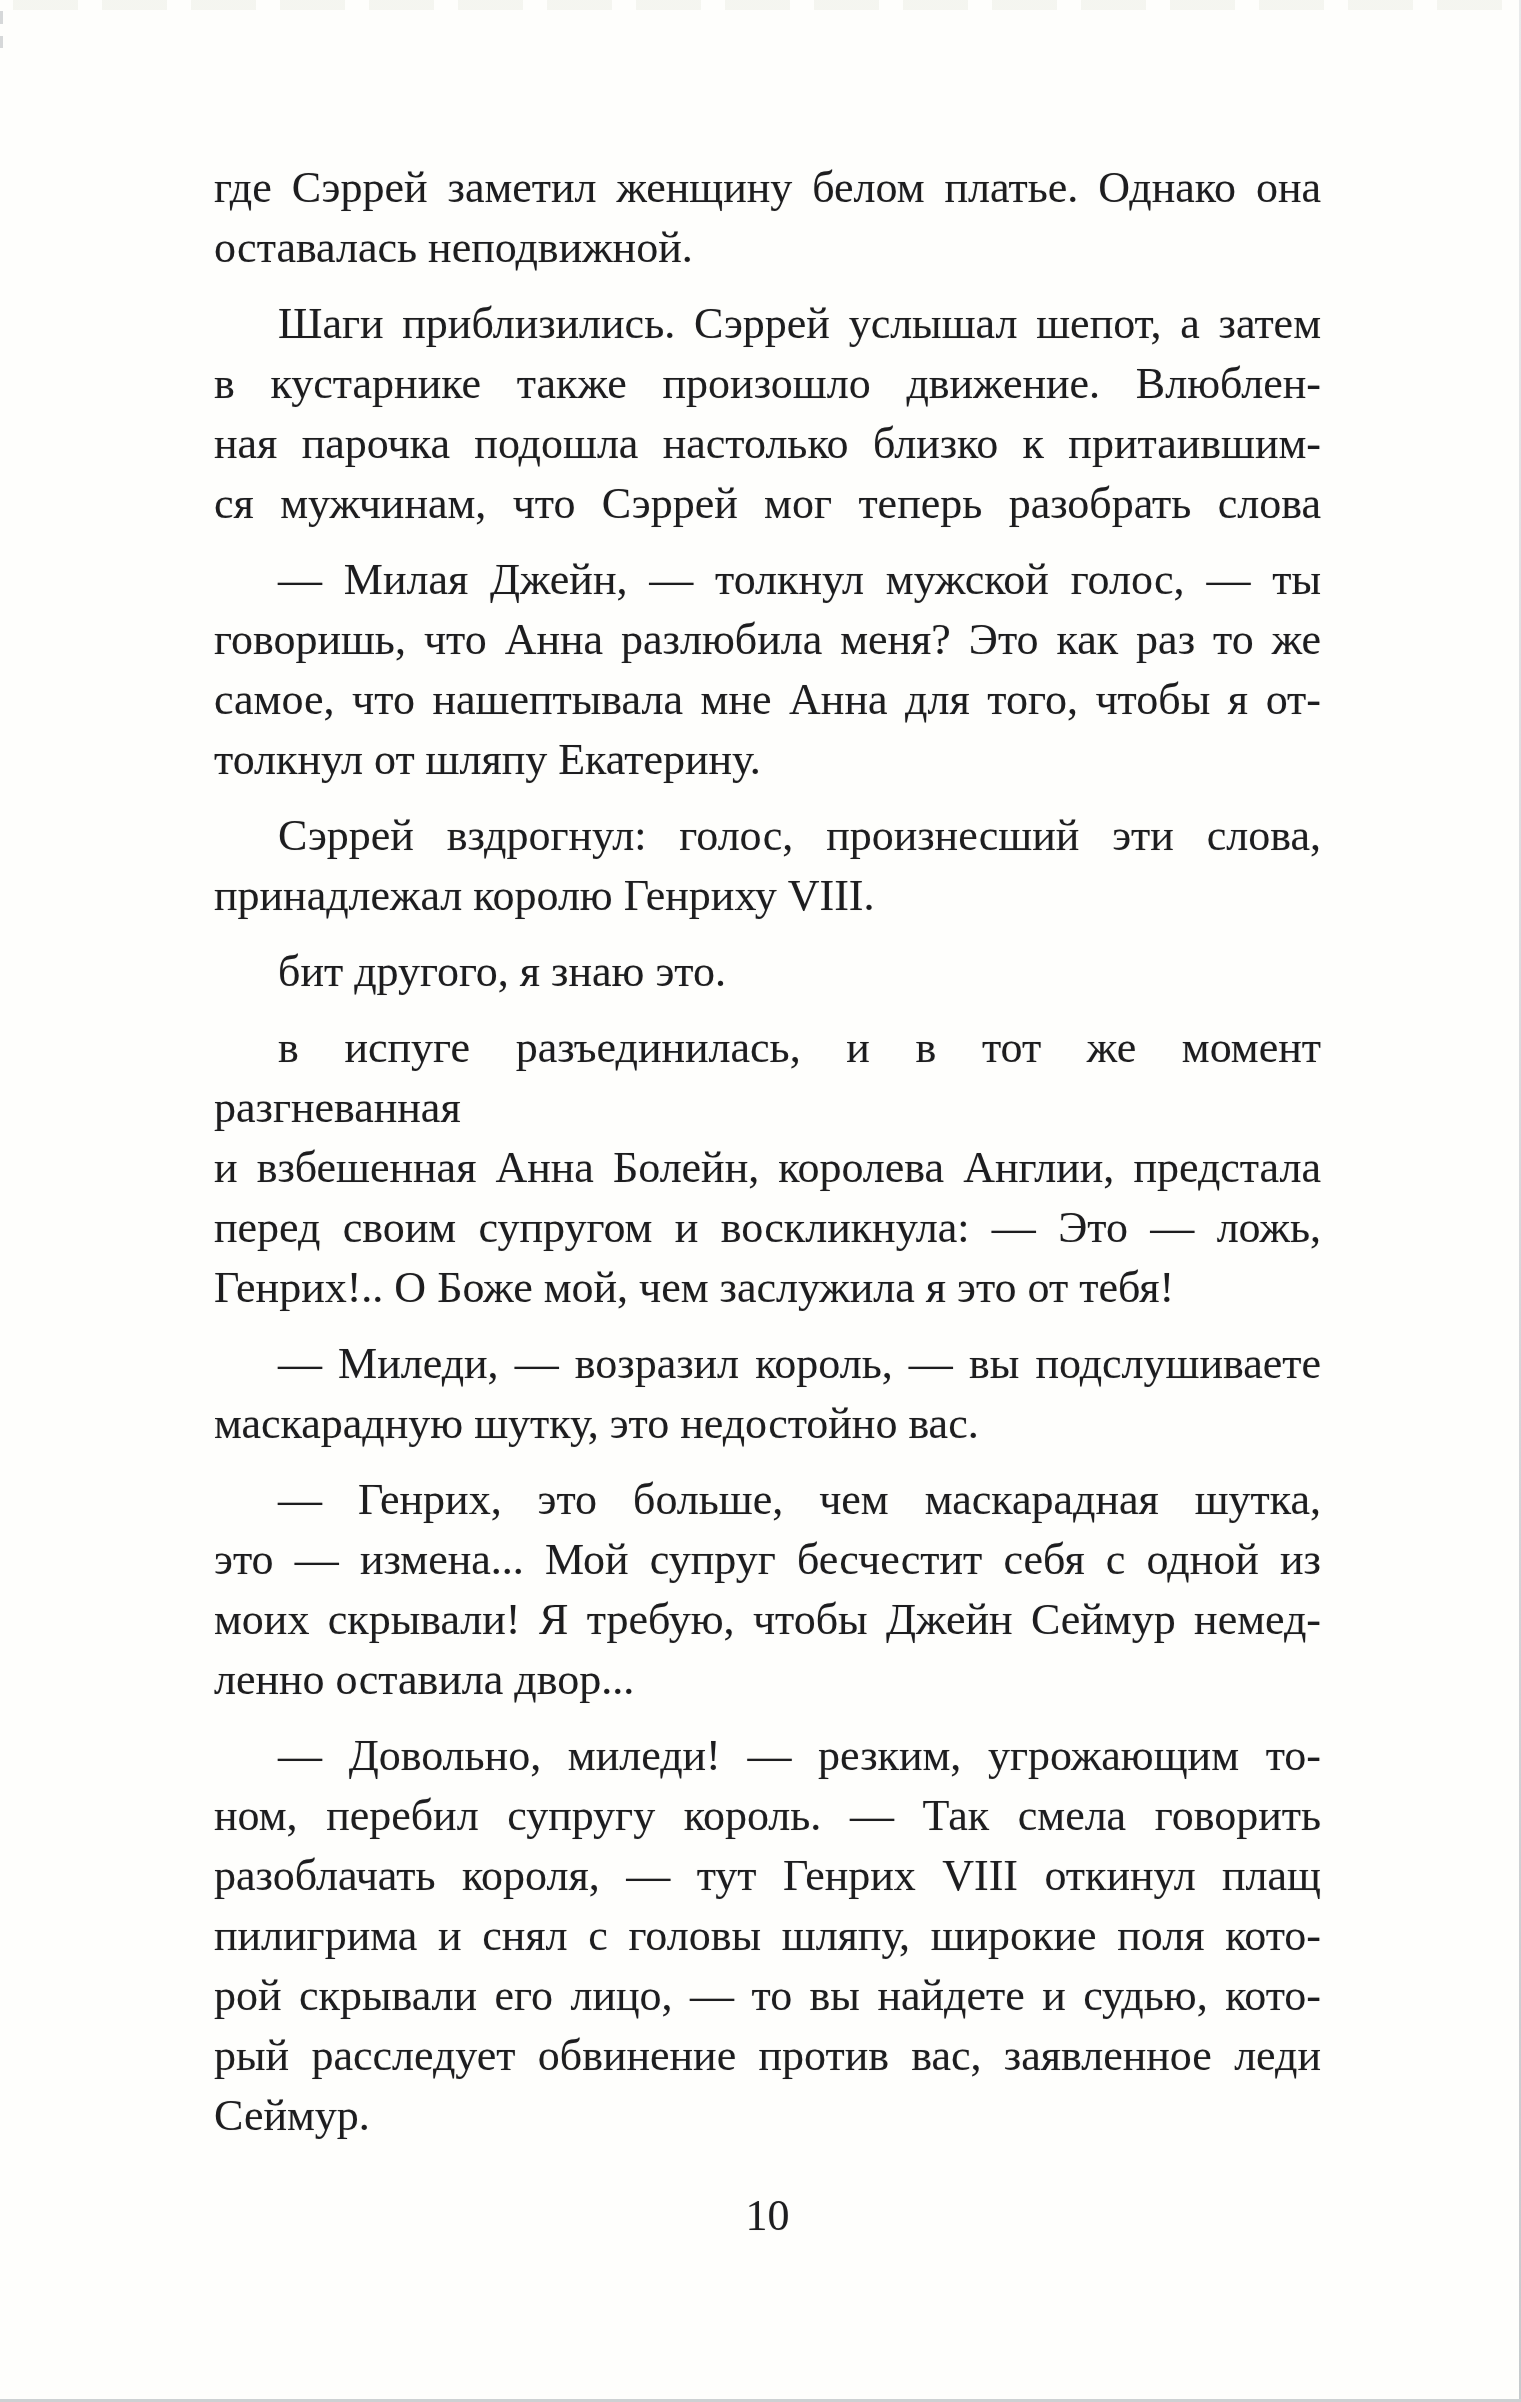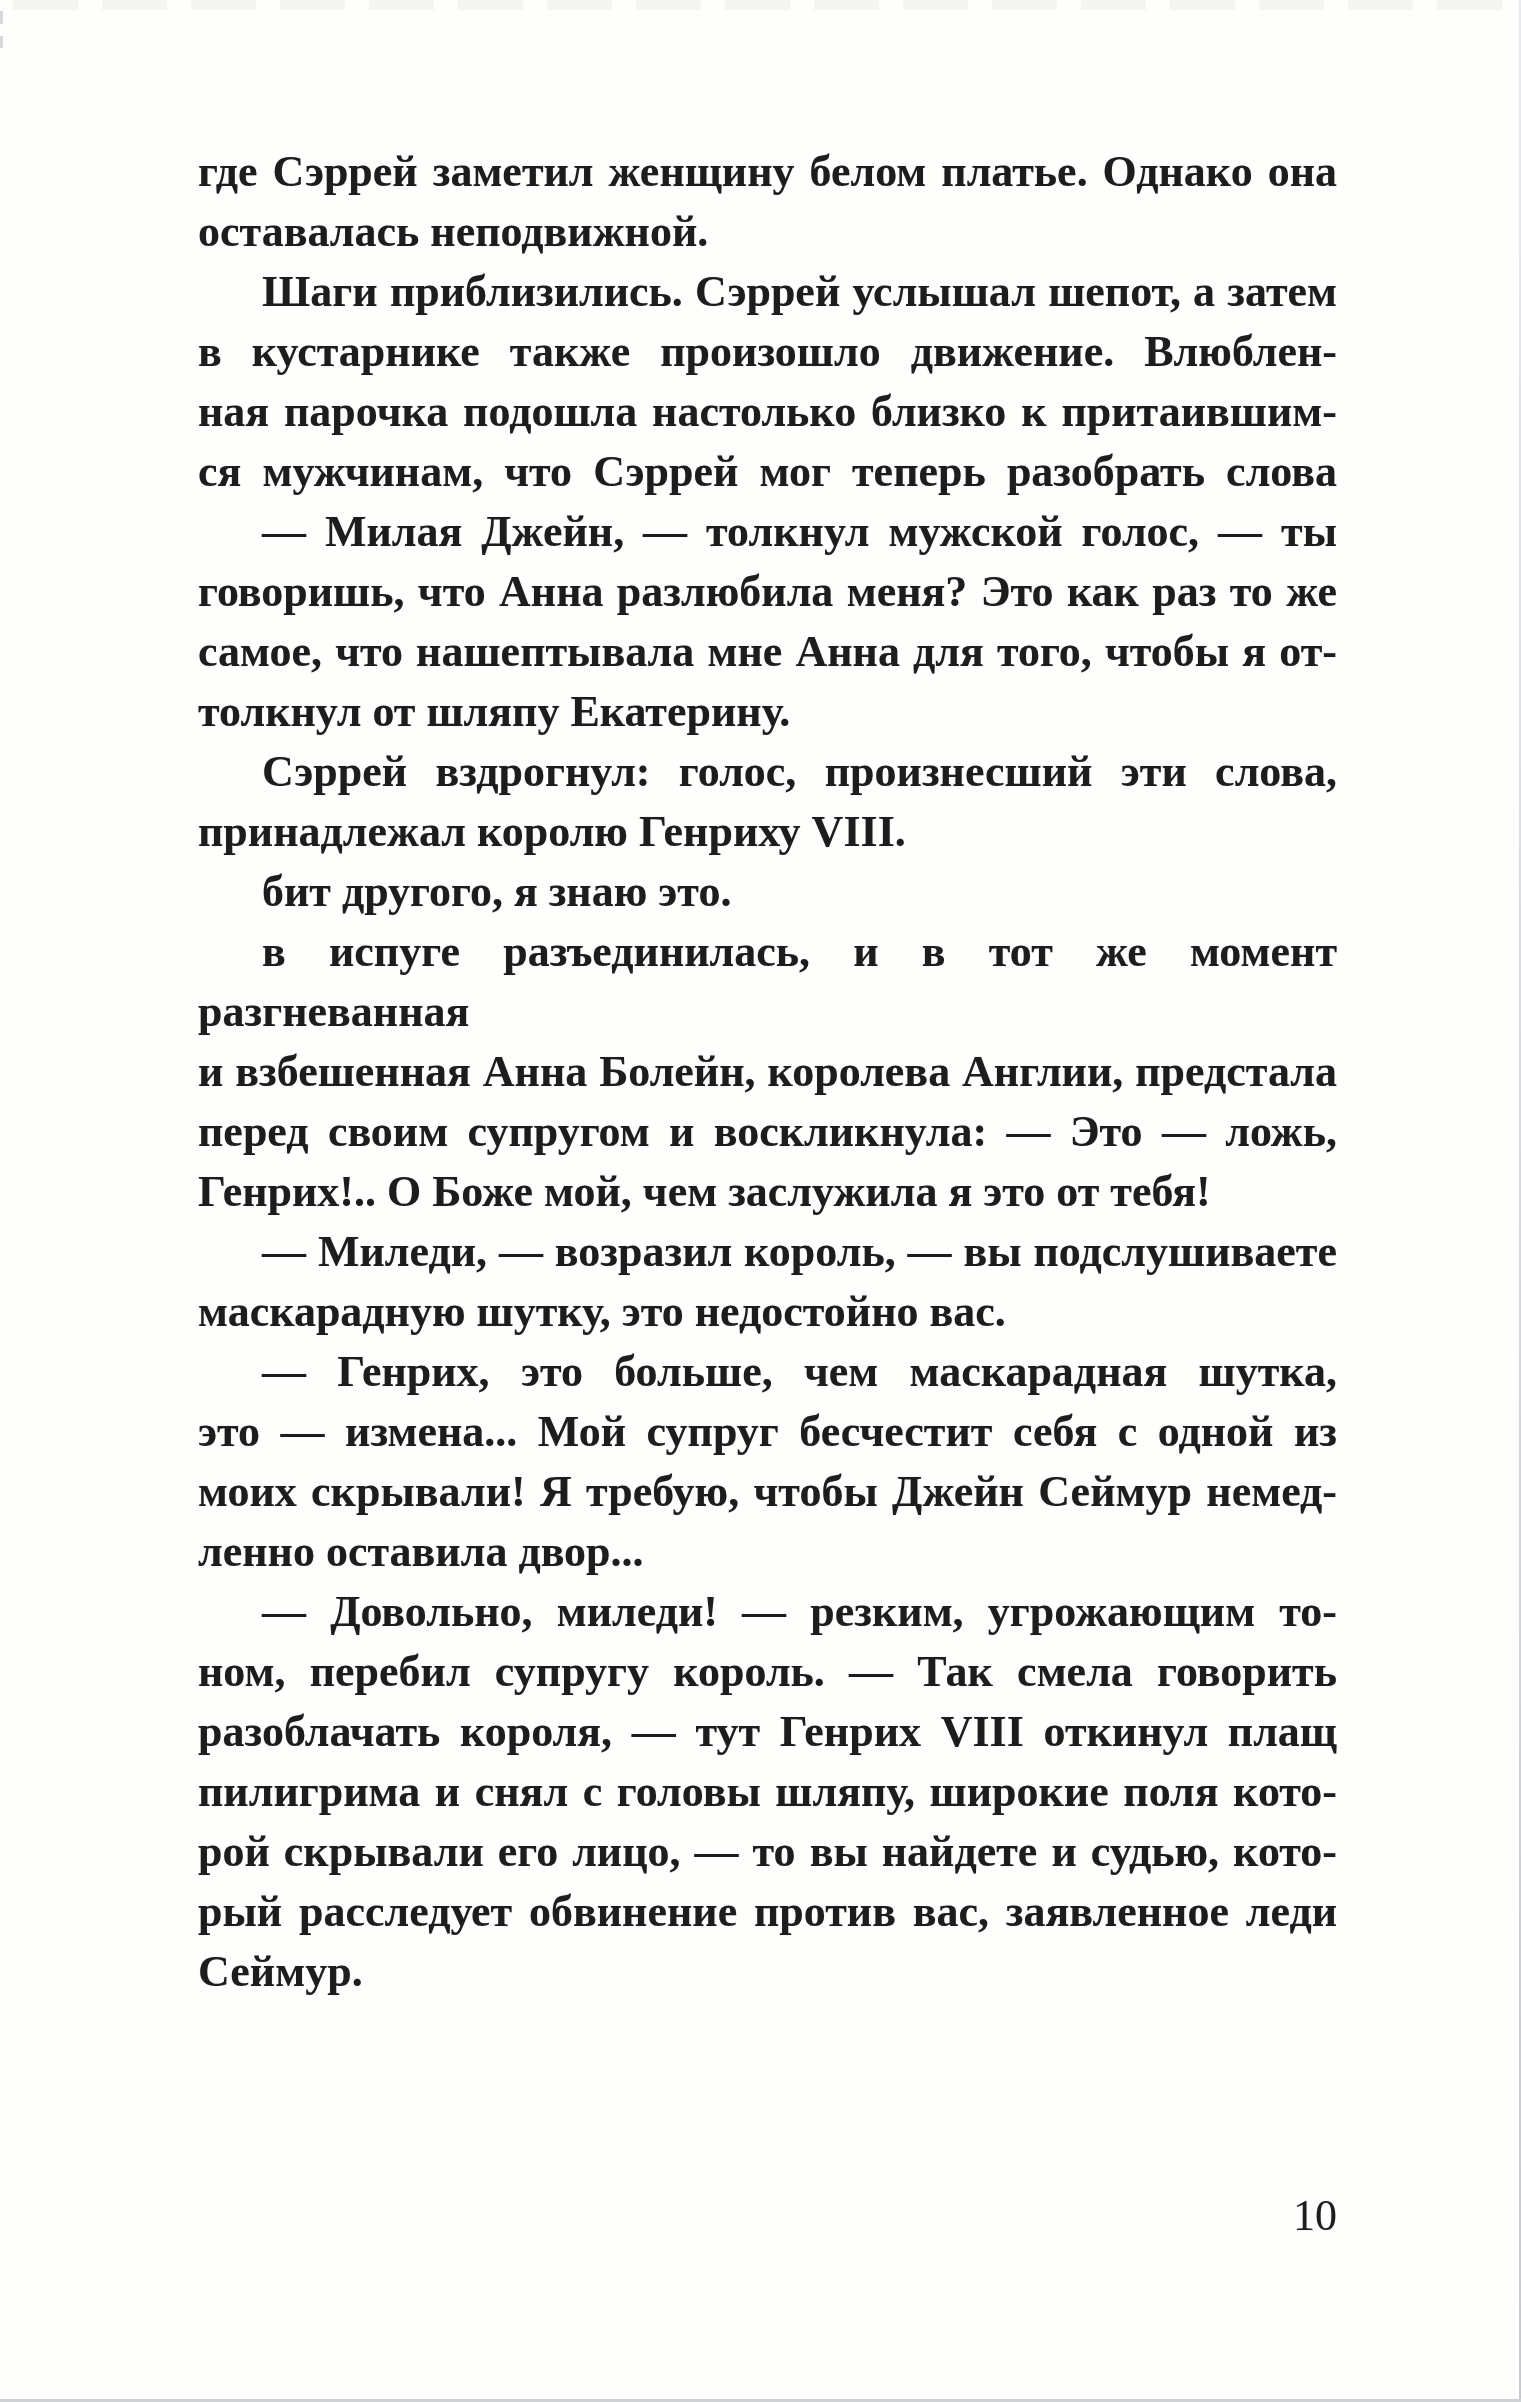--- a/index.html
+++ b/index.html
@@ -50,37 +50,37 @@
   .text-block {
     position: absolute;
     left: 198px;
     top: 142px;
     width: 1139px;
     font-size: 44px;
     line-height: 60px;
     color: var(--ink, #1d1d1f);
     text-shadow: 0 0 1px rgba(30,30,30,0.25);
   }
-  .para { margin: 0; font-weight: bold; }
+  .para { margin: 16px; }
   .para.indent .line:first-child { text-indent: 64px; }
   .line {
     text-align: justify;
     text-align-last: justify;
   }
   .line.last {
     text-align: justify;
     text-align-last: left;
   }
   .page-number {
     position: absolute;
     top: 2189px;
     left: 198px;
     width: 1139px;
     line-height: 53px;
-    text-align: right;
+    text-align: center;
     font-size: 44px;
     color: var(--ink, #1d1d1f);
     text-shadow: 0 0 1px rgba(30,30,30,0.25);
   }
 </style>
 </head>
 <body>
 
 <div class="page" style="--paper: #fefefc; --ink: #1d1d1f;">
   <div class="scan-top"></div>

